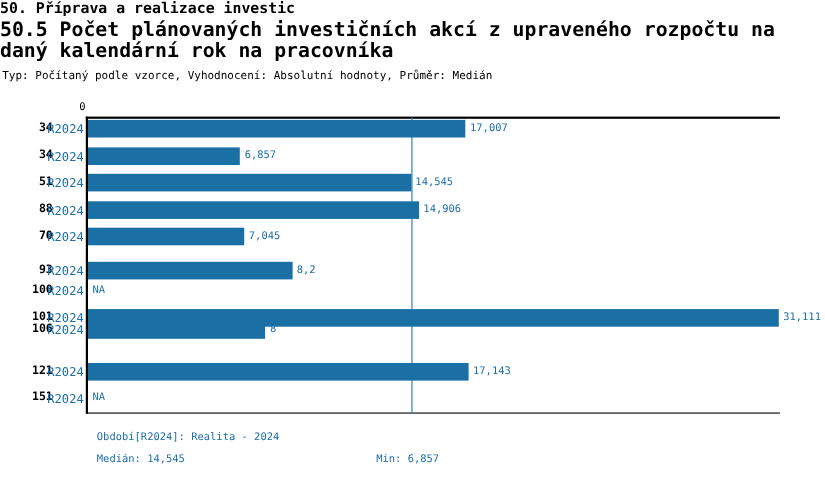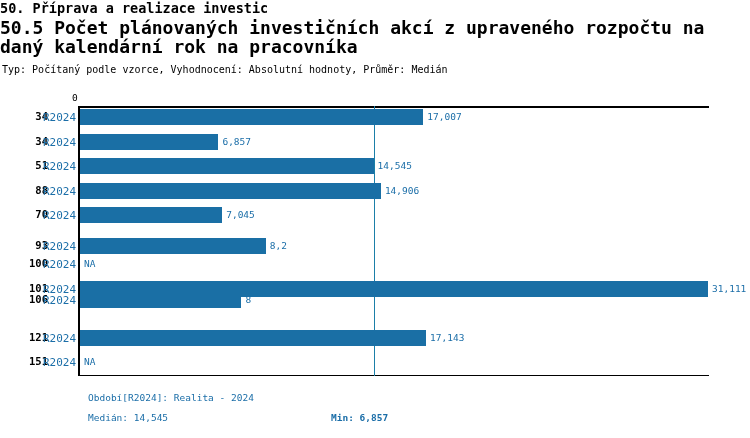--- a/index.html
+++ b/index.html
@@ -148,24 +148,23 @@
     white-space: nowrap;
   }
   .legend-median {
     position: absolute;
     left: 88px;
     top: 20px;
     white-space: nowrap;
   }
   .legend-min {
     position: absolute;
-    left: 331px;
+    left: 342px;
     top: 20px;
     white-space: nowrap;
-    font-weight: bold;
   }
   .legend-max {
     position: absolute;
     left: 530px;
     top: 20px;
     white-space: nowrap;
     margin-top: 37px;
   }
 </style>
 </head>

